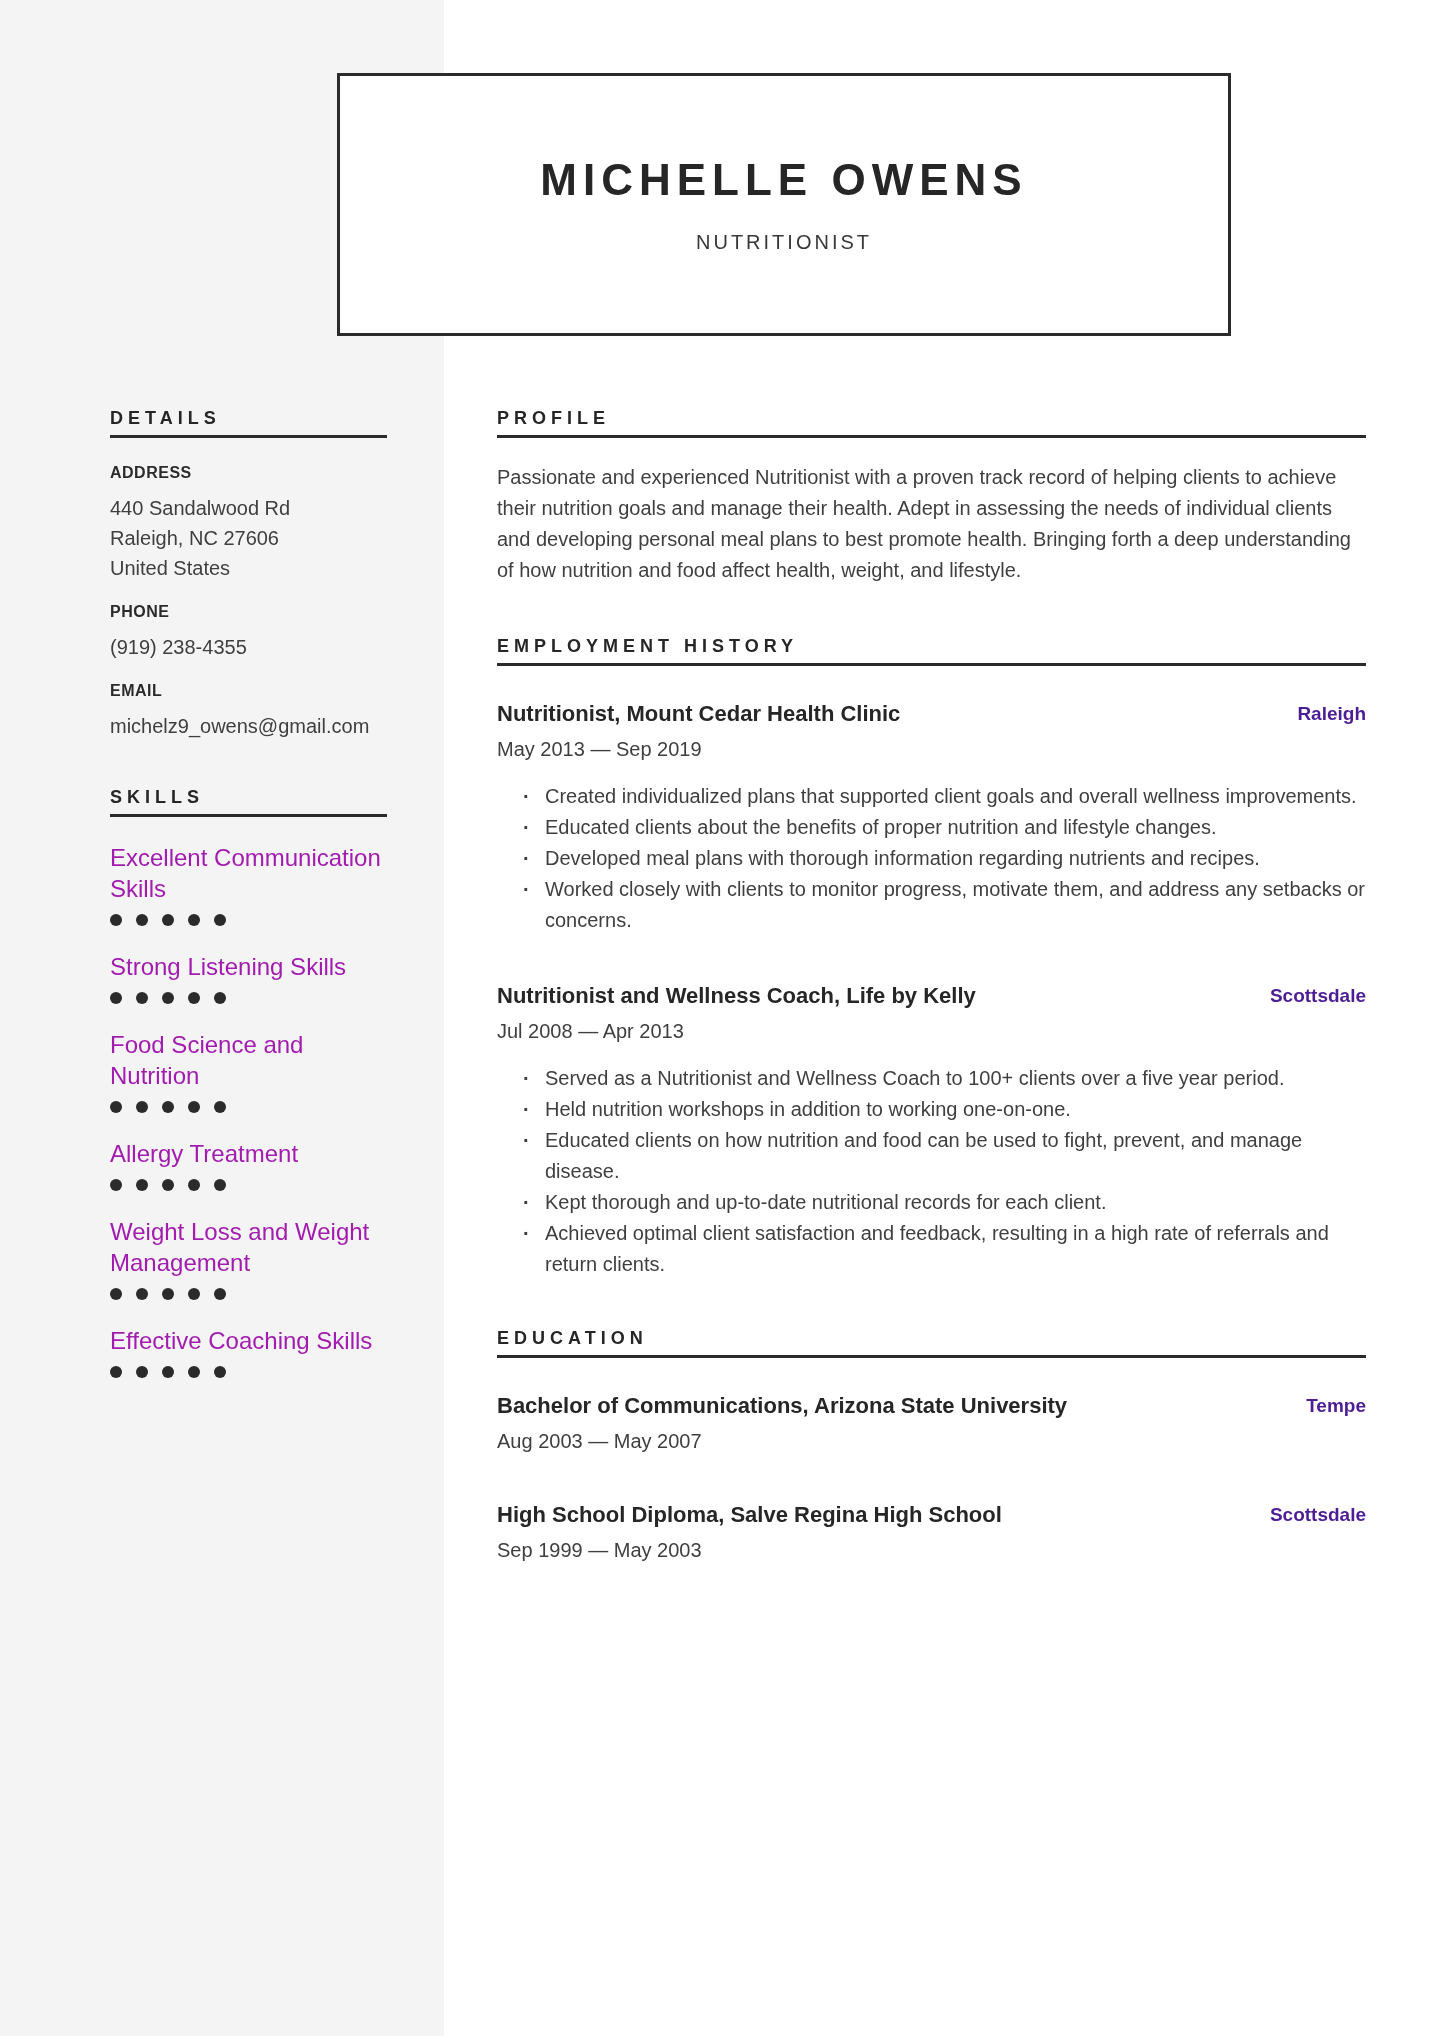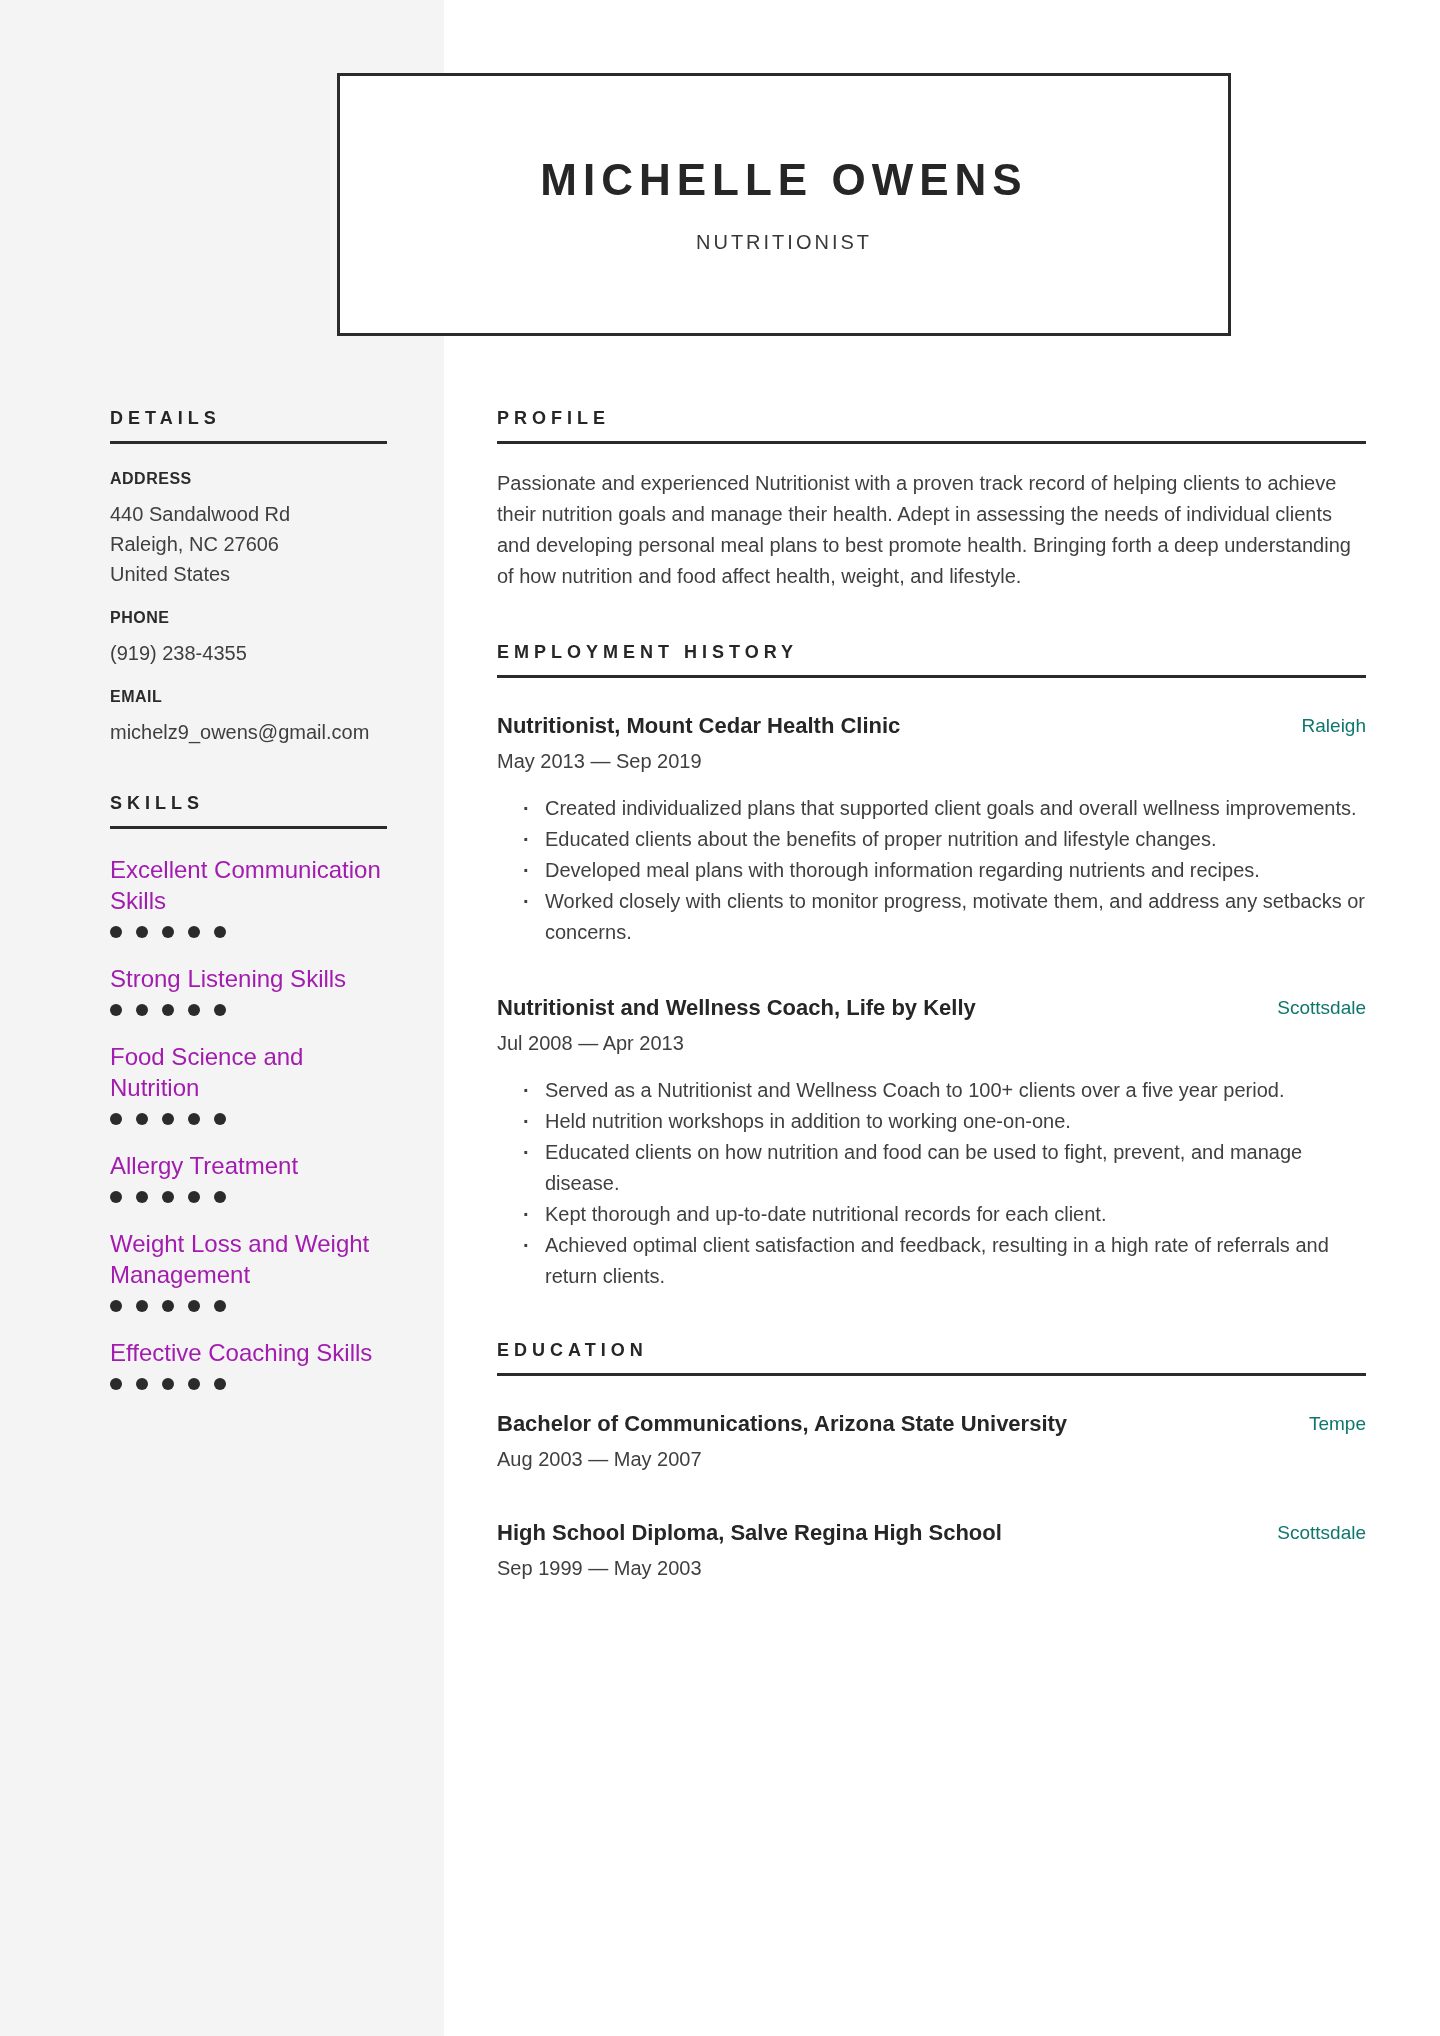--- a/index.html
+++ b/index.html
@@ -49,21 +49,21 @@
     color: #383838;
     line-height: 1;
     white-space: nowrap;
   }
   
   .section-title {
     font-size: 18px;
     font-weight: bold;
     letter-spacing: 5px;
     color: #262626;
-    padding-bottom: 12px;
+    padding-bottom: 6px;
     border-bottom: 3px solid #2b2b2b;
   }
   
   .sidebar-content {
     position: absolute;
     left: 110px; top: 408px;
     width: 277px;
   }
   .contact-block { margin-top: 24px; }
   .contact-block + .contact-block { margin-top: 18px; }
@@ -118,23 +118,24 @@
   }
   .entry-title {
     font-size: 22px;
     font-weight: bold;
     color: #262626;
     line-height: 31px;
     max-width: 600px;
   }
   .entry-loc {
     font-size: 19px;
-    color: #0f766e;
+    color: #4c1d95;
     line-height: 31px;
     white-space: nowrap;
+    font-weight: bold;
   }
   .entry-date {
     margin-top: 6px;
     font-size: 20px;
     color: #3f3f3f;
     line-height: 28px;
   }
   ul.bullets {
     list-style: none;
     margin-top: 18px;

